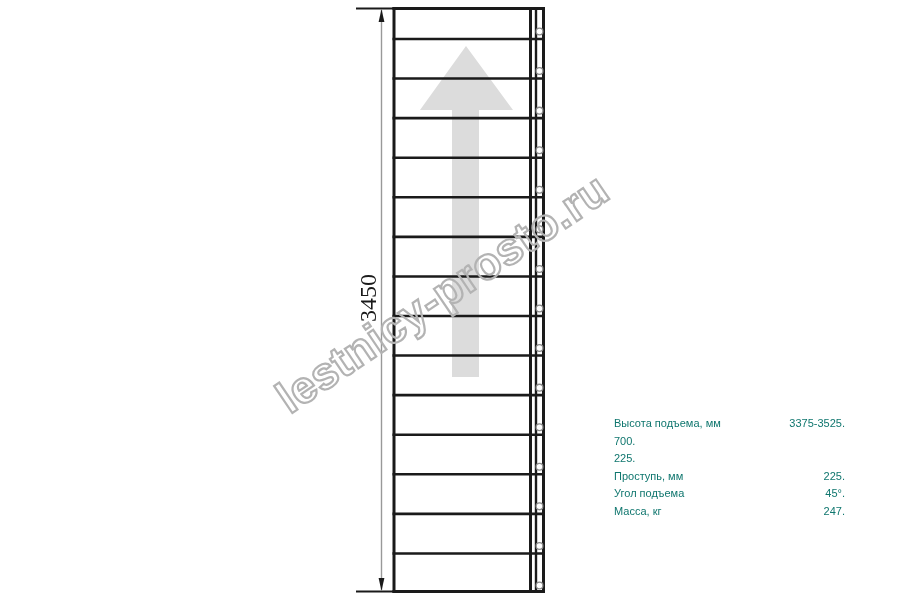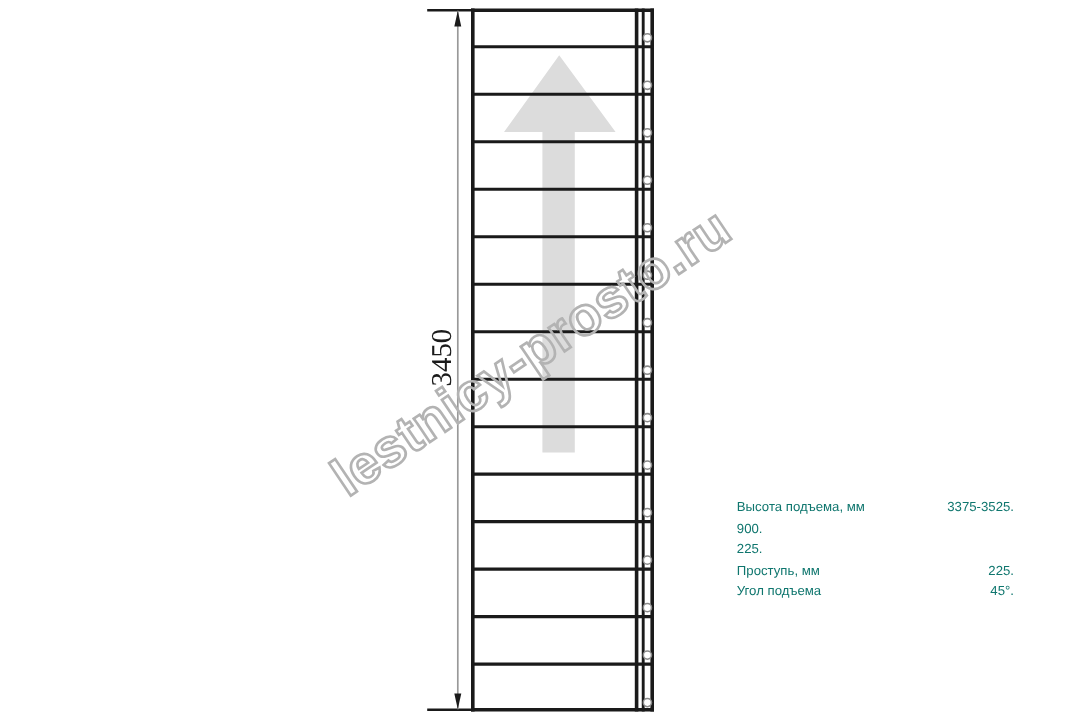--- a/index.html
+++ b/index.html
@@ -74,28 +74,32 @@
 
     <text class="wm-text" transform="translate(451 306) rotate(-34)" text-anchor="middle" font-size="45" fill="none" stroke-width="2.2" letter-spacing="0.5" stroke="#b3b3b3">lestnicy-prosto.ru</text>
   </svg>
 
   <div class="specs" id="specs-table">
       <div class="spec-row">
         <span class="spec-label">Высота подъема, мм</span>
         <span class="spec-value">3375-3525.</span>
       </div>
       <div class="spec-row">
-        <span class="spec-value">900.</span>
+        <span class="spec-value">700.</span>
       </div>
       <div class="spec-row">
         <span class="spec-value">225.</span>
       </div>
       <div class="spec-row">
         <span class="spec-label">Проступь, мм</span>
         <span class="spec-value">225.</span>
       </div>
       <div class="spec-row">
         <span class="spec-label">Угол подъема</span>
         <span class="spec-value">45°.</span>
       </div>
+      <div class="spec-row">
+        <span class="spec-label">Масса, кг</span>
+        <span class="spec-value">247.</span>
+      </div>
     </div>
 
 </div>
 
 </body></html>

